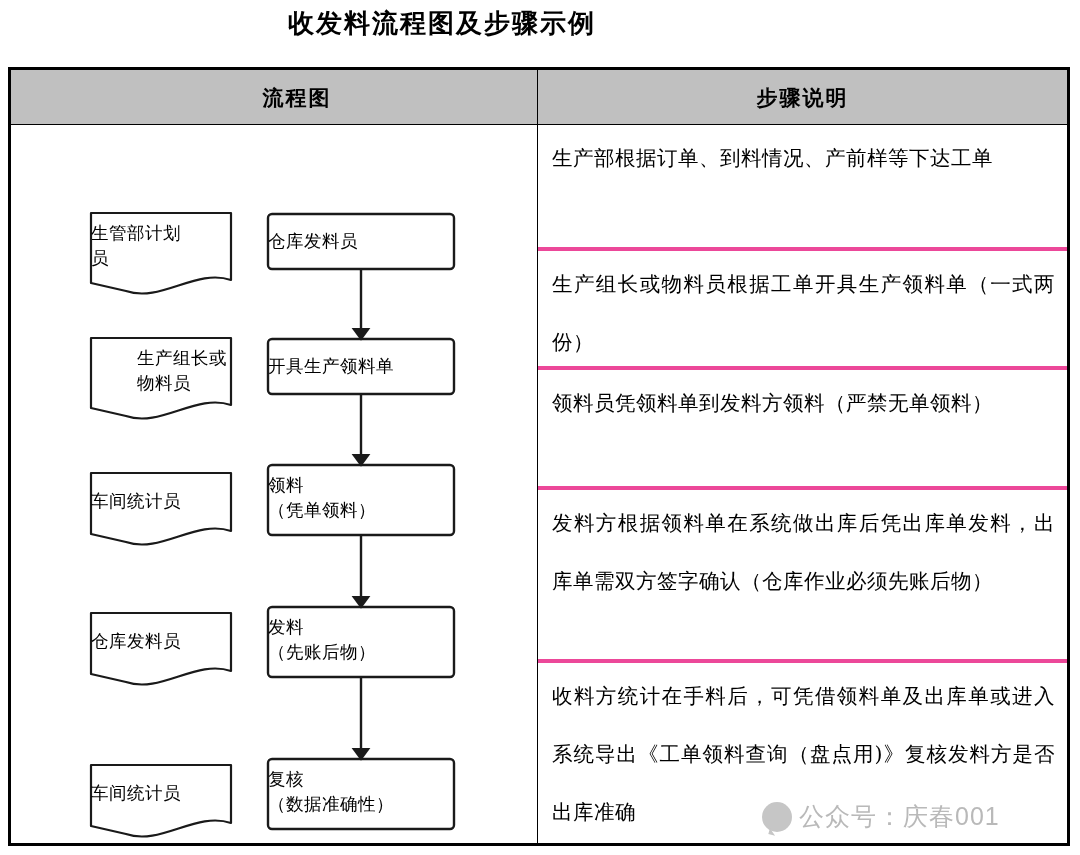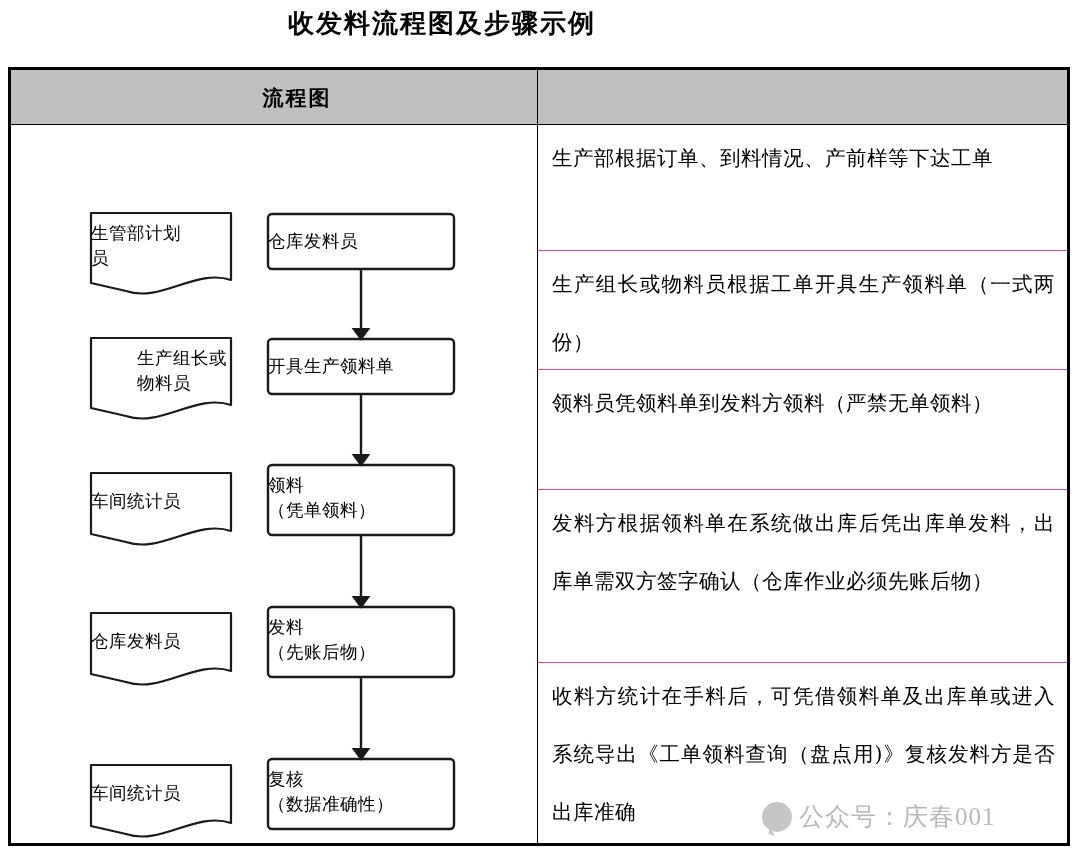--- a/index.html
+++ b/index.html
@@ -82,21 +82,21 @@
     left: 527px;
     top: 55px;
     width: 529px;
     height: 721px;
   }
   .step-cell {
     position: absolute;
     left: 0;
     width: 529px;
     box-sizing: border-box;
-    border-bottom: 1px solid #ec4899;
+    border-bottom: 4px solid #ec4899;
     padding: 4px 12px 4px 14px;
   }
   .step-cell:last-child { border-bottom: none; }
   .step-cell p {
     margin: 0;
     font-size: 20.5px;
     line-height: 58px;
     letter-spacing: 0.5px;
     text-align: justify;
     text-justify: inter-ideograph;
@@ -131,21 +131,21 @@
   .watermark {
     position: absolute;
     left: 762px;
     top: 800px;
     display: flex;
     align-items: center;
     gap: 7px;
     color: #b9b9b9;
     font-size: 25px;
     letter-spacing: 1px;
-    font-family: Liberation Serif, serif;
+    font-family: Liberation Sans, sans-serif;
     white-space: nowrap;
   }
   .wm-badge {
     width: 30px;
     height: 30px;
     border-radius: 50%;
     background: #c6c6c6;
     position: relative;
     flex: 0 0 auto;
   }
@@ -166,20 +166,21 @@
 <body>
 
 <div class="page">
 
   <div class="doc-title">收发料流程图及步骤示例</div>
 
   <div class="table">
 
     <div class="thead">
       <div class="th th-left">流程图</div>
+      <div class="th th-right">步骤说明</div>
     </div>
 
     <div class="col-divider"></div>
 
     <div class="flow">
       <svg class="flow-svg" width="526" height="721" viewBox="0 0 526 721">
         <defs>
           <marker id="arrowhead" markerWidth="8" markerHeight="8" refX="2.2" refY="4" orient="auto" markerUnits="strokeWidth">
             <path d="M0,0 L0,8 L5.4,4 z" fill="#1a1a1a"></path>
           </marker>

